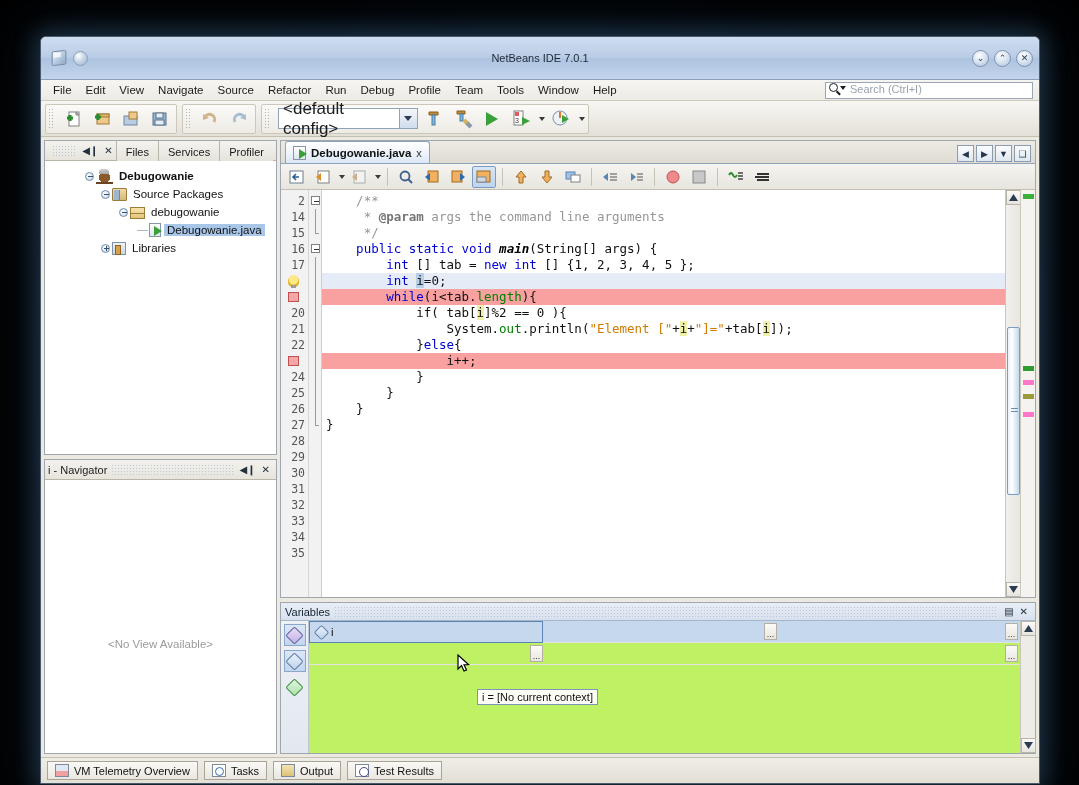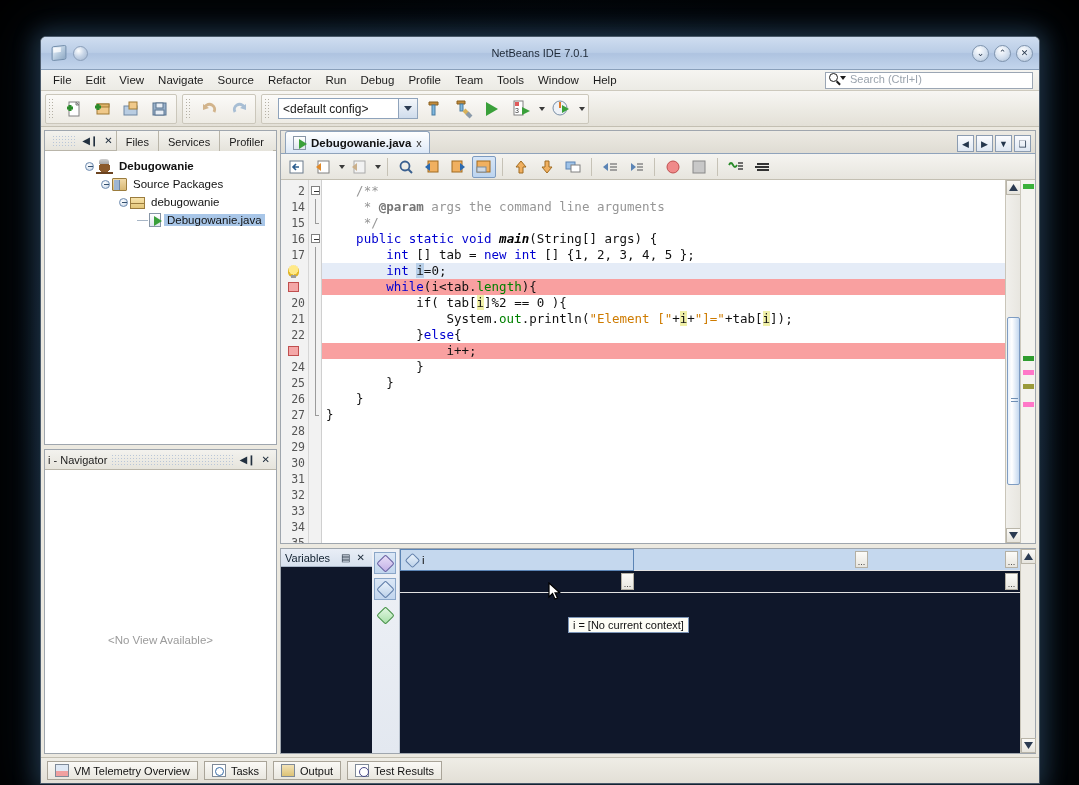--- a/index.html
+++ b/index.html
@@ -21,21 +21,21 @@
     left: 40px; top: 36px;
     width: 1000px; height: 748px;
     background: #ece9e0;
     border: 1px solid #4b5a6b;
     border-radius: 6px 6px 0 0;
     box-shadow: 0 0 22px 6px rgba(120,190,255,0.22), 0 0 60px 14px rgba(60,120,190,0.12);
     display: flex; flex-direction: column;
     overflow: hidden;
   }
   .titlebar {
-    height: 33px;
+    height: 43px;
     background: linear-gradient(180deg,#cfddf0 0%,#bacde6 48%,#aec3e0 52%,#c3d5ec 100%);
     border-bottom: 1px solid #8aa0bb;
     display: flex; align-items: center;
     position: relative;
     padding: 9px 6px;
     flex: 0 0 auto;
   }
   .tb-icons { display: flex; align-items: center; gap: 6px; padding-left: 4px; }
   .cube {
     width: 16px; height: 16px;
@@ -119,21 +119,21 @@
   }
   .grip {
     width: 7px; height: 22px; margin: 0 2px;
     background-image: radial-gradient(#b4b0a4 0.9px, transparent 1px);
     background-size: 3px 3px;
     flex: 0 0 auto;
   }
   .tbtn { width: 26px; height: 26px; display: flex; align-items: center; justify-content: center; }
   .cfg-combo {
     width: 140px; height: 21px; background: #fff; border: 1px solid #8fa3bb;
-    display: flex; align-items: center; font-size: 12px; color: #1b1b1b; padding-left: 4px;
+    display: flex; align-items: center; font-size: 17px; color: #1b1b1b; padding-left: 4px;
     margin-left: 2px;
   }
   .cfg-combo .arrowbox {
     margin-left: auto; width: 19px; height: 19px;
     background: linear-gradient(180deg,#f4f7fb,#cfdcec);
     border-left: 1px solid #8fa3bb;
     display: flex; align-items: center; justify-content: center;
   }
   .tri-down { width: 0;height: 0;border-left: 4px solid transparent;border-right: 4px solid transparent;border-top: 5px solid #2b3b52; }
   .tri-right-g { width: 0;height: 0;border-top: 7px solid transparent;border-bottom: 7px solid transparent;border-left: 12px solid #3aa03a; }
@@ -312,22 +312,22 @@
     content:""; position:absolute; left:3px; top:50%; margin-top:-3px; width:7px; height:6px;
     background: repeating-linear-gradient(180deg,#6f8fb5 0 1px, transparent 1px 3px);
   }
   .strack { flex: 1 1 auto; width: 13px; }
   .errstrip {
     width: 15px; flex: 0 0 auto; background: #f4f3ef; border-left: 1px solid #ccc8bc;
     position: relative;
   }
   .emark { position: absolute; left: 2px; width: 11px; height: 5px; }
   
-  .vars-panel { height: 206px; flex: 0 0 auto; display: flex; 
-    border: 1px solid #9fa6ae; background: #0f172a; }
+  .vars-panel { height: 152px; flex: 0 0 auto; display: flex; flex-direction: column;
+    border: 1px solid #9fa6ae; background: #bef264; }
   .vars-head {
     height: 18px; flex: 0 0 auto; display: flex; align-items: center;
     background: linear-gradient(180deg,#e9eef6,#d7e1ee);
     border-bottom: 1px solid #a8b6c8; padding: 0 4px; font-size: 11px; color: #10202f;
   }
   .vars-body { flex: 1 1 auto; display: flex; min-height: 0; }
   .vars-side {
     width: 28px; flex: 0 0 auto; background: linear-gradient(180deg,#eef1f6,#e3e8f0);
     border-right: 1px solid #b9c2ce; padding-top: 3px;
     display: flex; flex-direction: column; align-items: center; gap: 4px;
@@ -556,20 +556,25 @@
               <span class="tico ico-pkg"></span>
               <span class="tlabel">debugowanie</span>
             </div>
 
             <div class="tnode" style="padding-left:56px;">
               <span class="tline"></span>
               <span class="tico ico-java"></span>
               <span class="tlabel sel">Debugowanie.java</span>
             </div>
 
+            <div class="tnode" style="padding-left:20px;">
+              <span class="thandle closed"></span>
+              <span class="tico ico-lib"></span>
+              <span class="tlabel">Libraries</span>
+            </div>
 
           </div>
         </div>
 
         <div class="panel" style="flex:1 1 auto;">
           <div class="panel-head">
             <span>i - Navigator</span>
             <div class="dots"></div>
             <span class="hdr-ico">◀❙</span>
             <span class="hdr-ico">✕</span>

